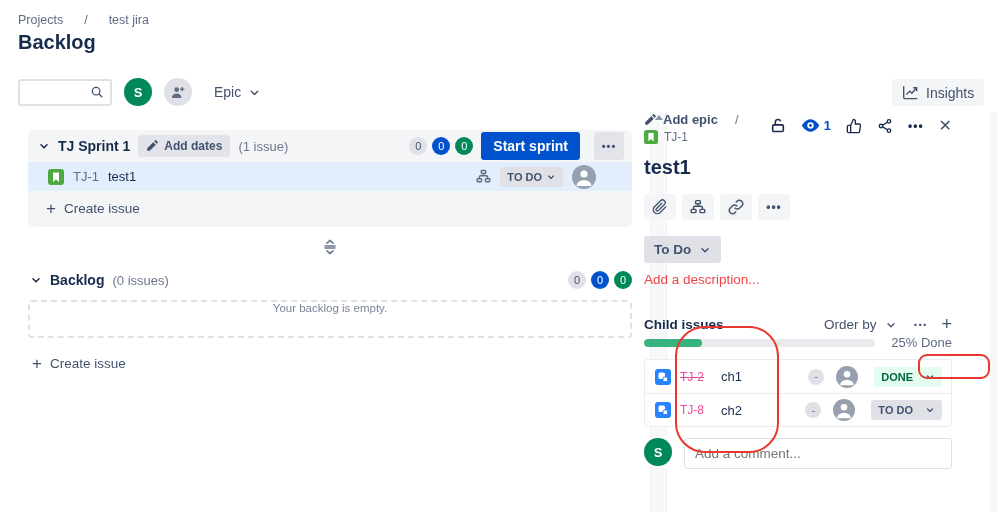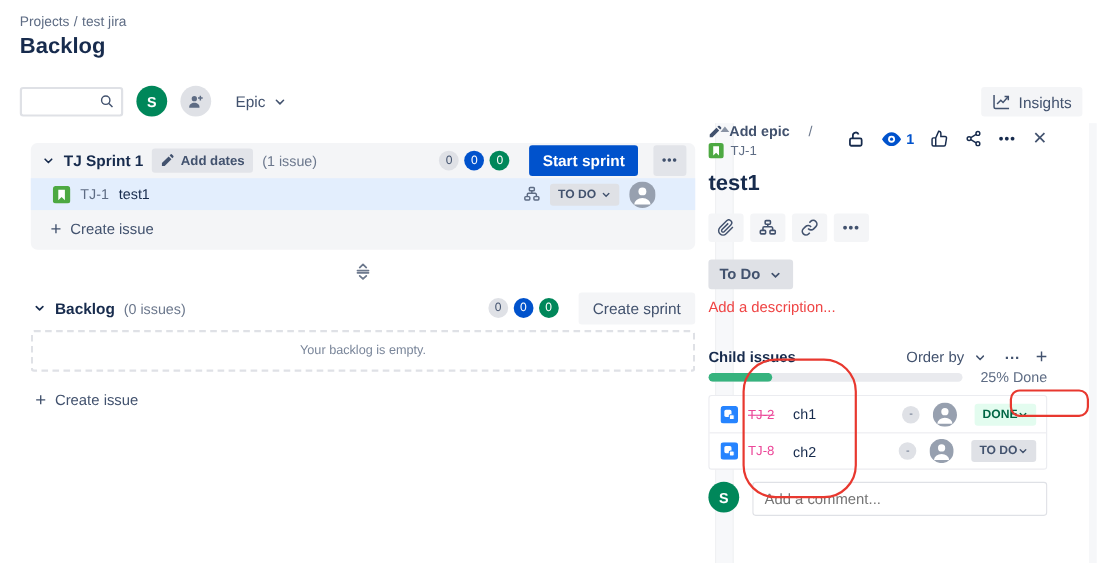--- a/index.html
+++ b/index.html
@@ -3,21 +3,21 @@
 <meta charset="utf-8">
 <style>
   * { margin:0; padding:0; box-sizing:border-box; }
   html,body { width:998px; height:512px; background:#fff; overflow:hidden;
               font-family:"Liberation Sans", sans-serif; color:#172B4D; }
   .abs { position:absolute; }
   svg { display:block; }
   .flex { display:flex; align-items:center; }
 
   
-  .breadcrumb { left:18px; top:13px; font-size:12.5px; color:#5E6C84; gap:4px; }
+  .breadcrumb { left:18px; top:13px; font-size:12.5px; color:#5E6C84; gap:21px; }
   .breadcrumb a { color:#5E6C84; text-decoration:none; cursor:pointer; }
   .page-title { left:18px; top:31px; font-size:20px; font-weight:bold; color:#172B4D; }
   .controls { left:18px; top:78px; gap:12px; }
   .searchbox { width:94px; height:27px; border:2px solid #DFE1E6; border-radius:3px;
                background:#fff; display:flex; align-items:center; }
   .searchbox input { border:none; outline:none; width:64px; height:21px; margin-left:6px; font-size:13px; }
   .avatar { border-radius:50%; display:flex; align-items:center; justify-content:center; }
   .avatar-s { width:28px; height:28px; background:#00875A; color:#fff; font-size:13px; font-weight:bold; cursor:pointer; }
   .avatar-add { width:28px; height:28px; background:#DFE1E6; cursor:pointer; }
   .epic-filter { gap:7px; font-size:14px; color:#42526E; cursor:pointer; margin-left:10px; }
@@ -33,39 +33,39 @@
               gap:6px; font-size:12px; font-weight:bold; color:#42526E; cursor:pointer; display:flex; align-items:center; }
   .issue-count { font-size:13px; color:#6B778C; }
   .spacer { flex:1; }
   .badge { width:18px; height:18px; border-radius:50%; font-size:11px; display:flex;
            align-items:center; justify-content:center; }
   .badge-gray  { background:#DFE1E6; color:#42526E; }
   .badge-blue  { background:#0052CC; color:#fff; }
   .badge-green { background:#00875A; color:#fff; }
   .badges { gap:5px; }
   .primary-btn { height:28px; padding:0 12px; background:#0052CC; color:#fff; border:none;
-                 border-radius:3px; font-size:14px; font-weight:bold; cursor:pointer; margin-left:10px; }
+                 border-radius:3px; font-size:14px; font-weight:bold; cursor:pointer; }
   .more-btn { width:30px; height:28px; background:#E2E4E9; border:none; border-radius:3px;
               color:#42526E; font-size:11px; font-weight:bold; letter-spacing:1px; cursor:pointer; margin-left:6px; }
   .issue-row { height:29px; background:#E3EEFD; padding:0 36px 0 20px; gap:9px; cursor:pointer; }
   .issue-key { font-size:13px; color:#5E6C84; }
   .issue-summary { font-size:13px; color:#172B4D; }
   .status-chip { height:20px; padding:0 7px; background:#DFE1E6; border:none; border-radius:3px;
                  gap:4px; font-size:11px; font-weight:bold; color:#42526E; cursor:pointer; display:flex; align-items:center; }
   .row-avatar { width:24px; height:24px; }
   .create-row { height:34px; padding-left:18px; gap:8px; font-size:13.5px; color:#42526E; cursor:pointer; }
   .plus-glyph { font-size:17px; color:#42526E; line-height:1; }
 
   .resize-handle { margin:12px auto 10px auto; width:20px; display:flex; justify-content:center; cursor:row-resize; }
 
   .backlog-header { height:30px; gap:8px; margin-top:8px; padding-left:2px; }
   .gray-btn { height:29px; padding:0 13px; background:#F4F5F7; border:none; border-radius:3px;
               font-size:14px; color:#42526E; cursor:pointer; margin-left:10px; }
   .empty-box { margin-top:5px; height:38px; border:2px dashed #DFE1E6; border-radius:3px;
-               display:flex; align-items:center; justify-content:center; font-size:11.5px; color:#7A869A; }
+               display:flex; align-items:flex-start; justify-content:center; font-size:11.5px; color:#7A869A; }
   .backlog-create { margin-top:8px; }
 
   
   .panel-scrollbar { left:650px; top:112px; width:17px; height:400px; background:#F7F8FA;
                      border-left:1px solid #F0F1F3; border-right:1px solid #F0F1F3; cursor:pointer; }
   .panel-scrollbar .arrow { margin:3px auto; width:0; height:0; border-left:4px solid transparent;
                      border-right:4px solid transparent; border-bottom:5px solid #8993A4; }
   .edge-scrollbar { left:990px; top:112px; width:7px; height:400px; background:#F6F7F9; cursor:pointer; }
 
   
@@ -100,21 +100,21 @@
   .child-row { height:33px; padding:0 9px 0 10px; gap:9px; cursor:pointer; }
   .child-row + .child-row { border-top:1px solid #EBECF0; }
   .child-key { font-size:12px; color:#ec4899; width:28px; }
   .strike { text-decoration:line-through; }
   .child-summary { font-size:13px; color:#172B4D; margin-left:4px; }
   .estimate-badge { width:16px; height:16px; border-radius:50%; background:#DFE1E6; color:#5E6C84;
                     font-size:10px; display:flex; align-items:center; justify-content:center; }
   .child-avatar { width:22px; height:22px; margin-left:3px; }
   .status-done { background:#E3FCEF; color:#006644; }
   .status-todo { background:#DFE1E6; color:#42526E; }
-  .child-status { height:20px; padding:0 7px; border:none; border-radius:3px; gap:0;
+  .child-status { height:20px; padding:0 7px; border:none; border-radius:3px; gap:12px;
                   font-size:11px; font-weight:bold; cursor:pointer; display:flex; align-items:center; margin-left:7px; }
   .comment-row { margin-top:11px; gap:12px; align-items:flex-start; }
   .comment-input { flex:1; height:31px; border:1px solid #DFE1E6; border-radius:3px;
                    padding-left:10px; font-size:13.5px; color:#7A869A; outline:none; font-family:Liberation Sans, sans-serif;}
 
   
   .annotation { position:absolute; border:2.5px solid #E8382F; pointer-events:none; z-index:50; background:transparent; }
   .anno-big   { left:675px; top:326px; width:104px; height:127px; border-radius:30px; }
   .anno-small { left:918px; top:354px; width:72px; height:25px; border-radius:9px; border-width:2px; }
 </style>
@@ -255,21 +255,20 @@
         </svg>
     </span>
     <span class="sprint-name">Backlog</span>
     <span class="issue-count">(0 issues)</span>
     <span class="spacer"></span>
     <span class="flex badges">
       <span class="badge badge-gray">0</span>
       <span class="badge badge-blue">0</span>
       <span class="badge badge-green">0</span>
     </span>
-    <button class="gray-btn">Create sprint</button>
   </div>
 
   <div class="empty-box">
     <span>Your backlog is empty.</span>
   </div>
 
   <div class="flex create-row backlog-create" style="padding-left:4px;">
     <span class="plus-glyph">+</span>
     <span>Create issue</span>
   </div>

